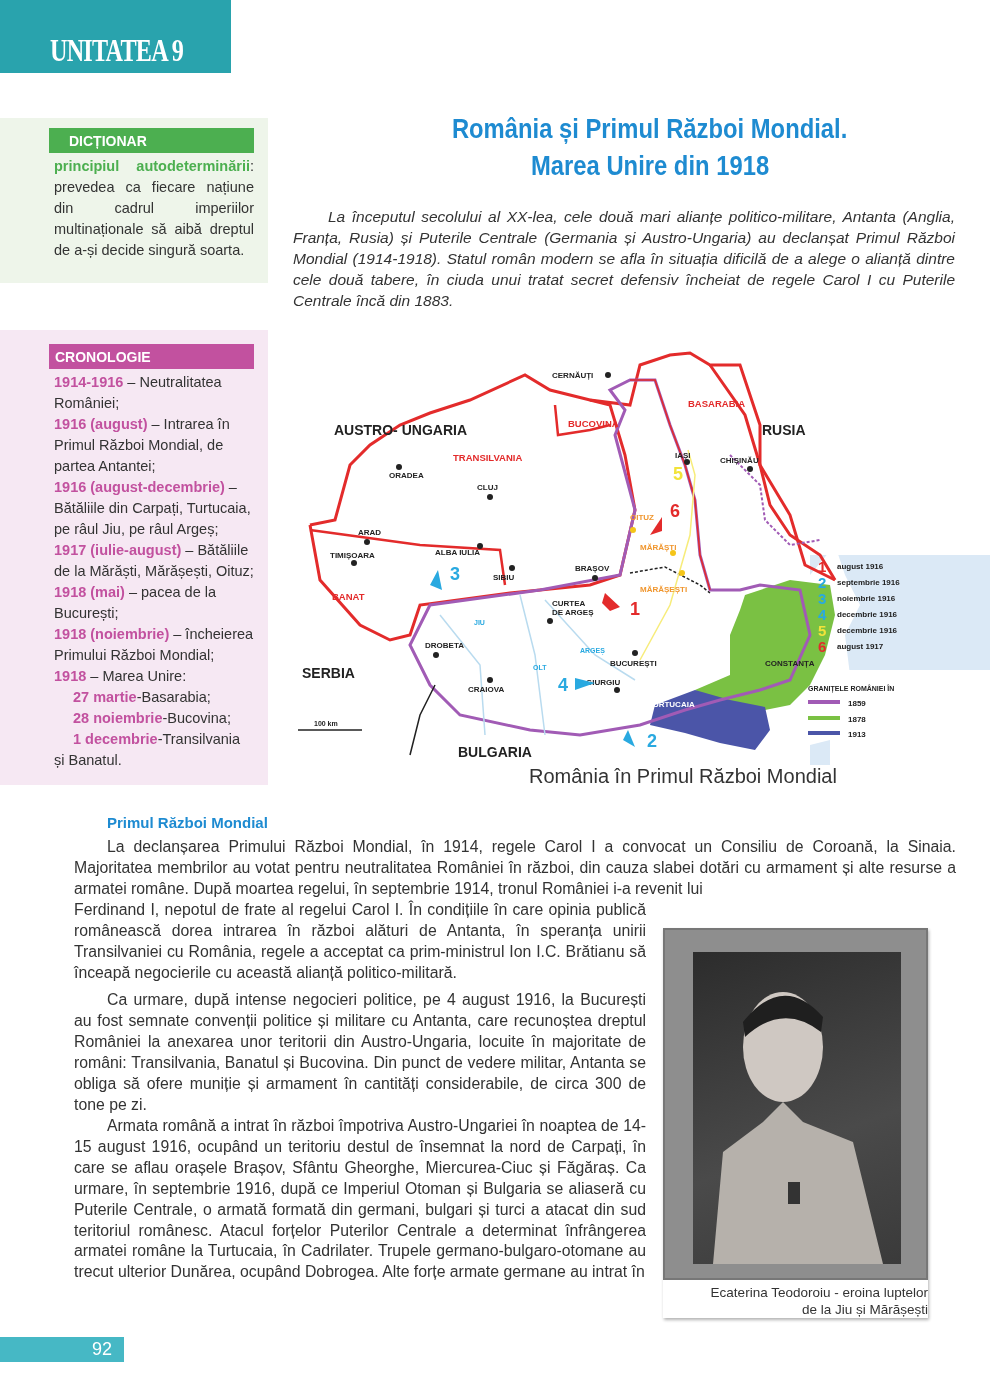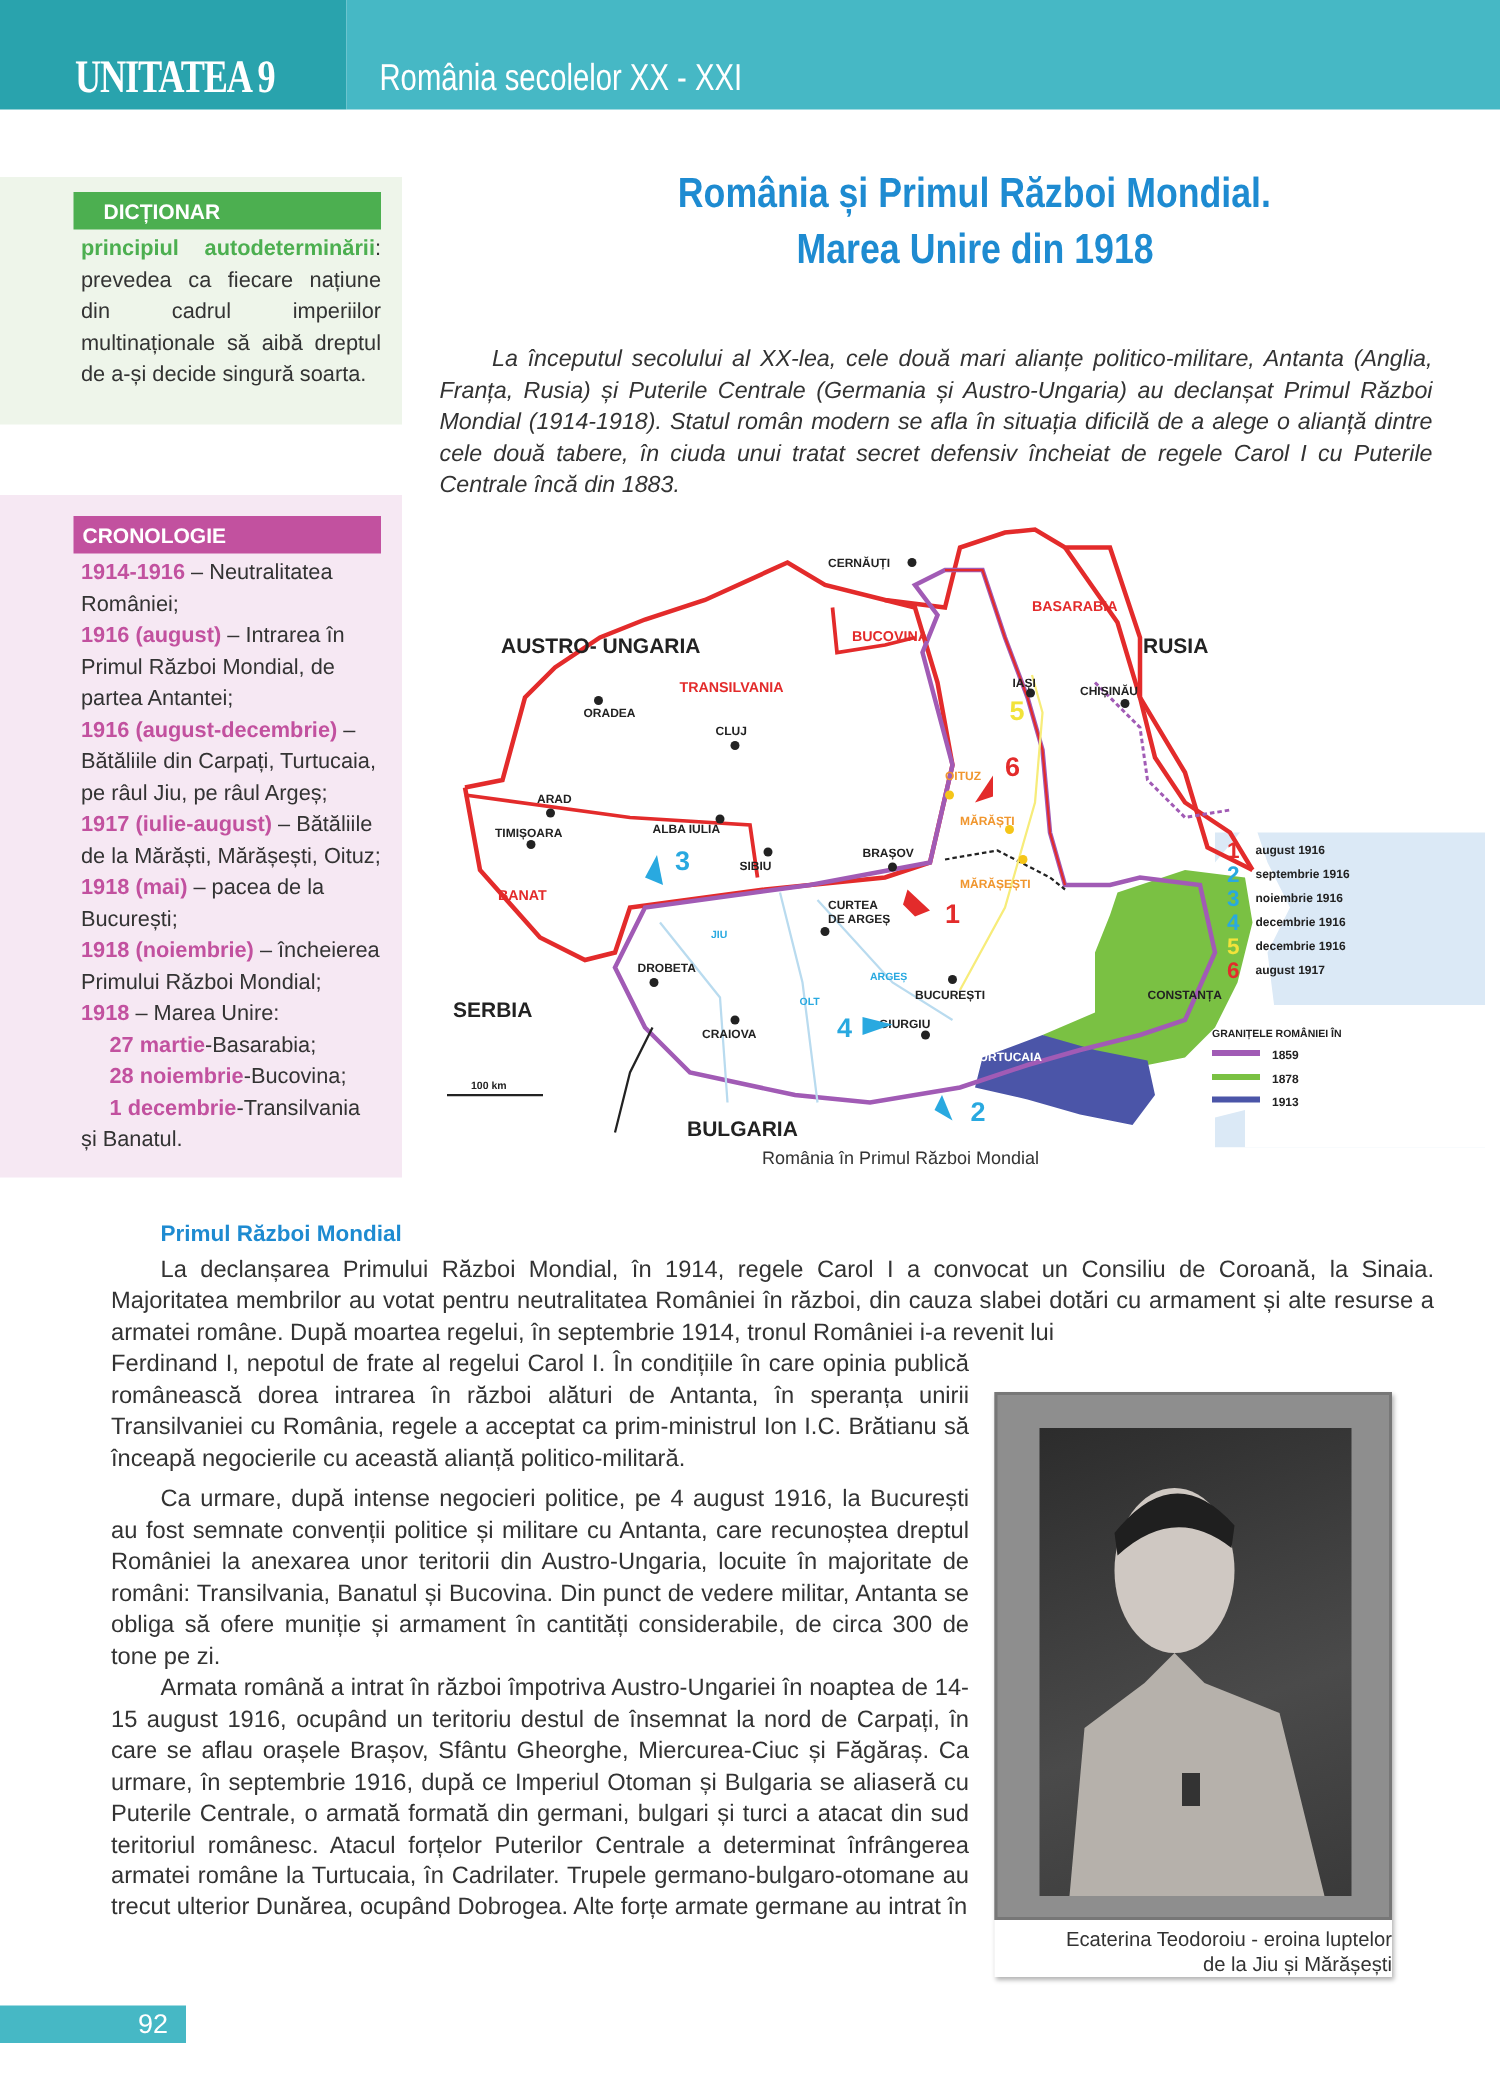--- a/index.html
+++ b/index.html
@@ -22,24 +22,24 @@
   .dict .box-text { top: 38px; text-align: justify; }
   .crono .box-text { top: 42px; }
   .green-term { color: #4caf50; font-weight: bold; }
   .pink { color: #c2519f; font-weight: bold; }
   .indent { padding-left: 19px; }
 
   .title { position: absolute; top: 110px; left: 290px; width: 720px; text-align: center; color: #1e8bd1;
            font-weight: bold; font-size: 28px; line-height: 37px; }
   .title span { display: inline-block; transform: scaleX(0.85); }
   .intro { position: absolute; top: 206px; left: 293px; width: 662px; font-style: italic; font-size: 15.5px;
-           line-height: 21px; text-align: justify; text-indent: 35px; color: #333; margin-top: 23px; }
+           line-height: 21px; text-align: justify; text-indent: 35px; color: #333; }
 
   .map { position: absolute; top: 335px; left: 290px; width: 700px; height: 430px; }
-  .map-caption { position: absolute; top: 765px; left: 508px; font-size: 12px; color: #333; }
+  .map-caption { position: absolute; top: 765px; left: 529px; font-size: 20px; color: #333; }
 
   .section-heading { position: absolute; top: 814px; left: 107px; font-size: 15px; color: #1e8bd1; font-weight: bold; }
   .body-text { position: absolute; left: 74px; font-size: 15.8px; line-height: 20.9px; color: #333; text-align: justify; }
   .p1 { top: 837px; width: 882px; text-indent: 33px; }
   .p1b { top: 900px; }
   .col { width: 572px; }
   .p2 { top: 990px; text-indent: 33px; }
   .p3 { top: 1116px; text-indent: 33px; }
 
   .photo { position: absolute; top: 928px; left: 663px; width: 265px; height: 390px; background: #fff;
@@ -49,21 +49,20 @@
   .photo .caption { position: absolute; top: 356px; left: 0; width: 265px; text-align: right; font-size: 13.5px; line-height: 17px; color: #333; }
 
   .page-num { position: absolute; top: 1337px; left: 0; width: 124px; height: 25px; background: #46b8c5; color: #fff;
               font-size: 18px; text-align: right; padding: 2px 12px 0 0; }
 </style>
 </head>
 <body>
 
 <div class="header">
   <div class="unit"><span>UNITATEA 9</span></div>
-  <div class="theme"><span>România secolelor XX - XXI</span></div>
 </div>
 
 <div class="side-box dict">
   <div class="box-tag">DICȚIONAR</div>
   <div class="box-text"><span class="green-term">principiul autodeterminării</span><span>: prevedea ca fiecare națiune din cadrul imperiilor multinaționale să aibă dreptul de a-și decide singură soarta.</span></div>
 </div>
 
 <div class="side-box crono">
   <div class="box-tag">CRONOLOGIE</div>
   <div class="box-text">

